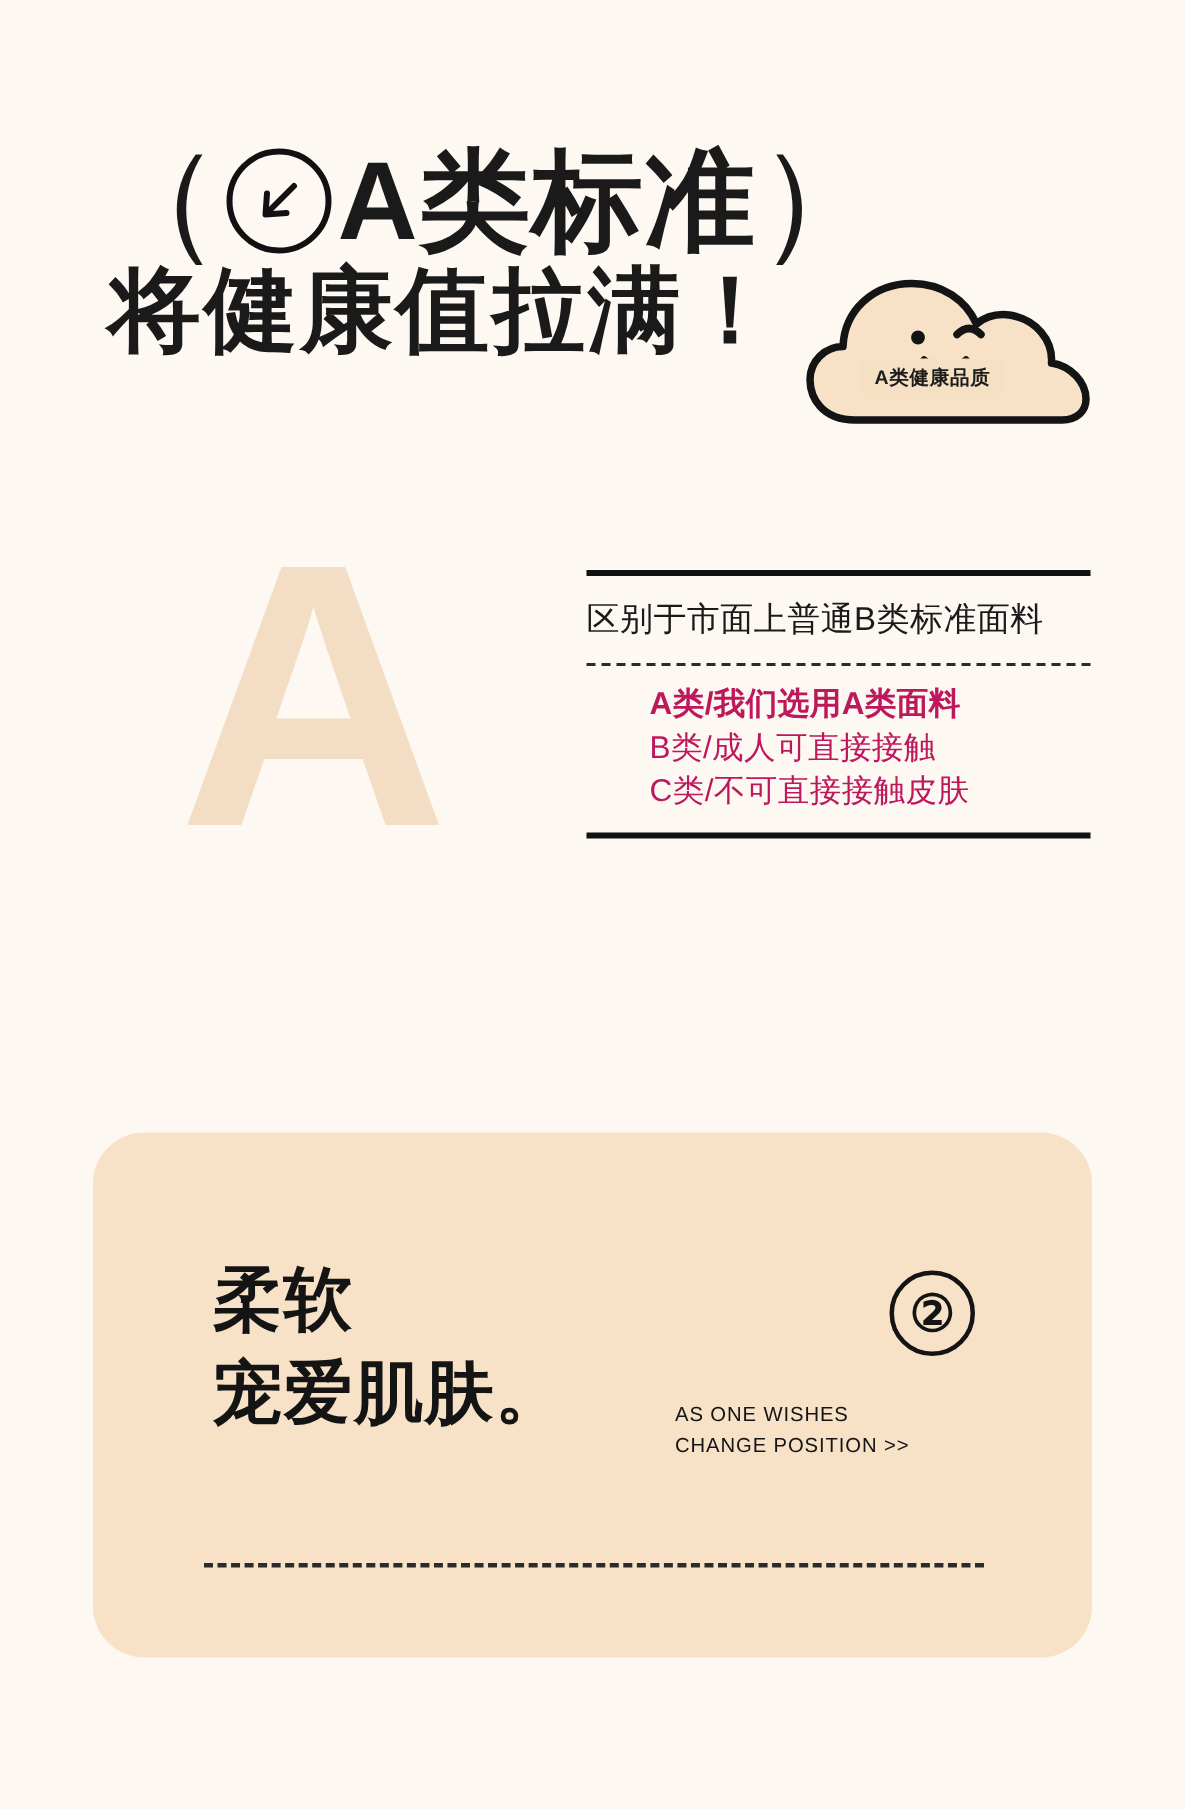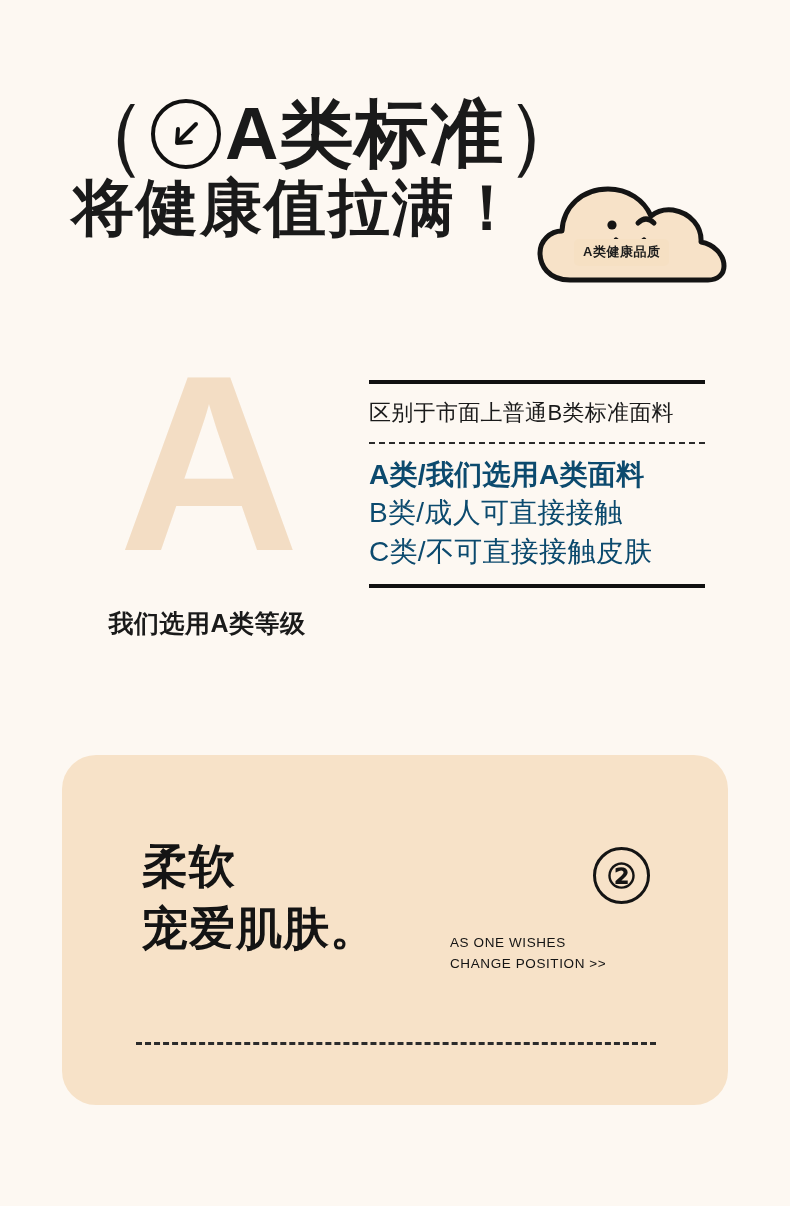--- a/index.html
+++ b/index.html
@@ -120,44 +120,45 @@
     width: 250px;
     text-align: center;
     font-size: 25px;
     font-weight: bold;
     color: #1a1a1a;
     letter-spacing: 0.5px;
   }
 
   .info-box {
     position: absolute;
-    left: 369px;
+    left: 391px;
     top: 35px;
     width: 336px;
     border-top: 4px solid #111;
     border-bottom: 4px solid #111;
     padding: 14px 0 12px 0;
     box-sizing: border-box;
   }
   .info-top-line {
     font-size: 22px;
     line-height: 1.35;
     color: #1a1a1a;
     letter-spacing: 0.3px;
   }
   .dashed-sep {
     margin: 14px 0 12px 0;
     border-top: 2.5px dashed #2b2b2b;
     height: 0;
   }
   .info-list-item {
-    font-size: 28px;
+    font-size: 21px;
     line-height: 1.38;
-    color: #0c4a6e;
+    color: #be185d;
     letter-spacing: 0.3px;
+    margin-left: 42px;
   }
   .info-list-item.bold {
     font-weight: bold;
   }
 
   
   .soft-panel {
     position: absolute;
     left: 62px;
     top: 755px;
@@ -234,21 +235,20 @@
     <path d="M36 103 C14 103 6 88 6 76 C6 64 16 54 28 54 C29 30 48 12 74 12 C94 12 110 23 117 39 C123 34 131 32 139 33 C157 36 168 50 167 65 C180 67 190 78 190 89 C190 97 184 103 174 103 Z" fill="#f7e2c8" stroke="#141414" stroke-width="5" stroke-linejoin="round"></path>
     <circle cx="78" cy="48" r="4.6" fill="#141414"></circle>
     <path d="M104 46 q8 -8 16 0" fill="none" stroke="#141414" stroke-width="5" stroke-linecap="round"></path>
     <path d="M82 63 q14 13 28 0" fill="none" stroke="#141414" stroke-width="5" stroke-linecap="round"></path>
   </svg>
   <div class="cloud-label">A类健康品质</div>
 </div>
 
 <div class="grade-section">
   <div class="big-a">A</div>
-  <div class="grade-caption">我们选用A类等级</div>
 
   <div class="info-box">
     <div class="info-top-line">区别于市面上普通B类标准面料</div>
     <div class="dashed-sep"></div>
     <div class="info-list-item bold">A类/我们选用A类面料</div>
     <div class="info-list-item">B类/成人可直接接触</div>
     <div class="info-list-item">C类/不可直接接触皮肤</div>
   </div>
 </div>
 

